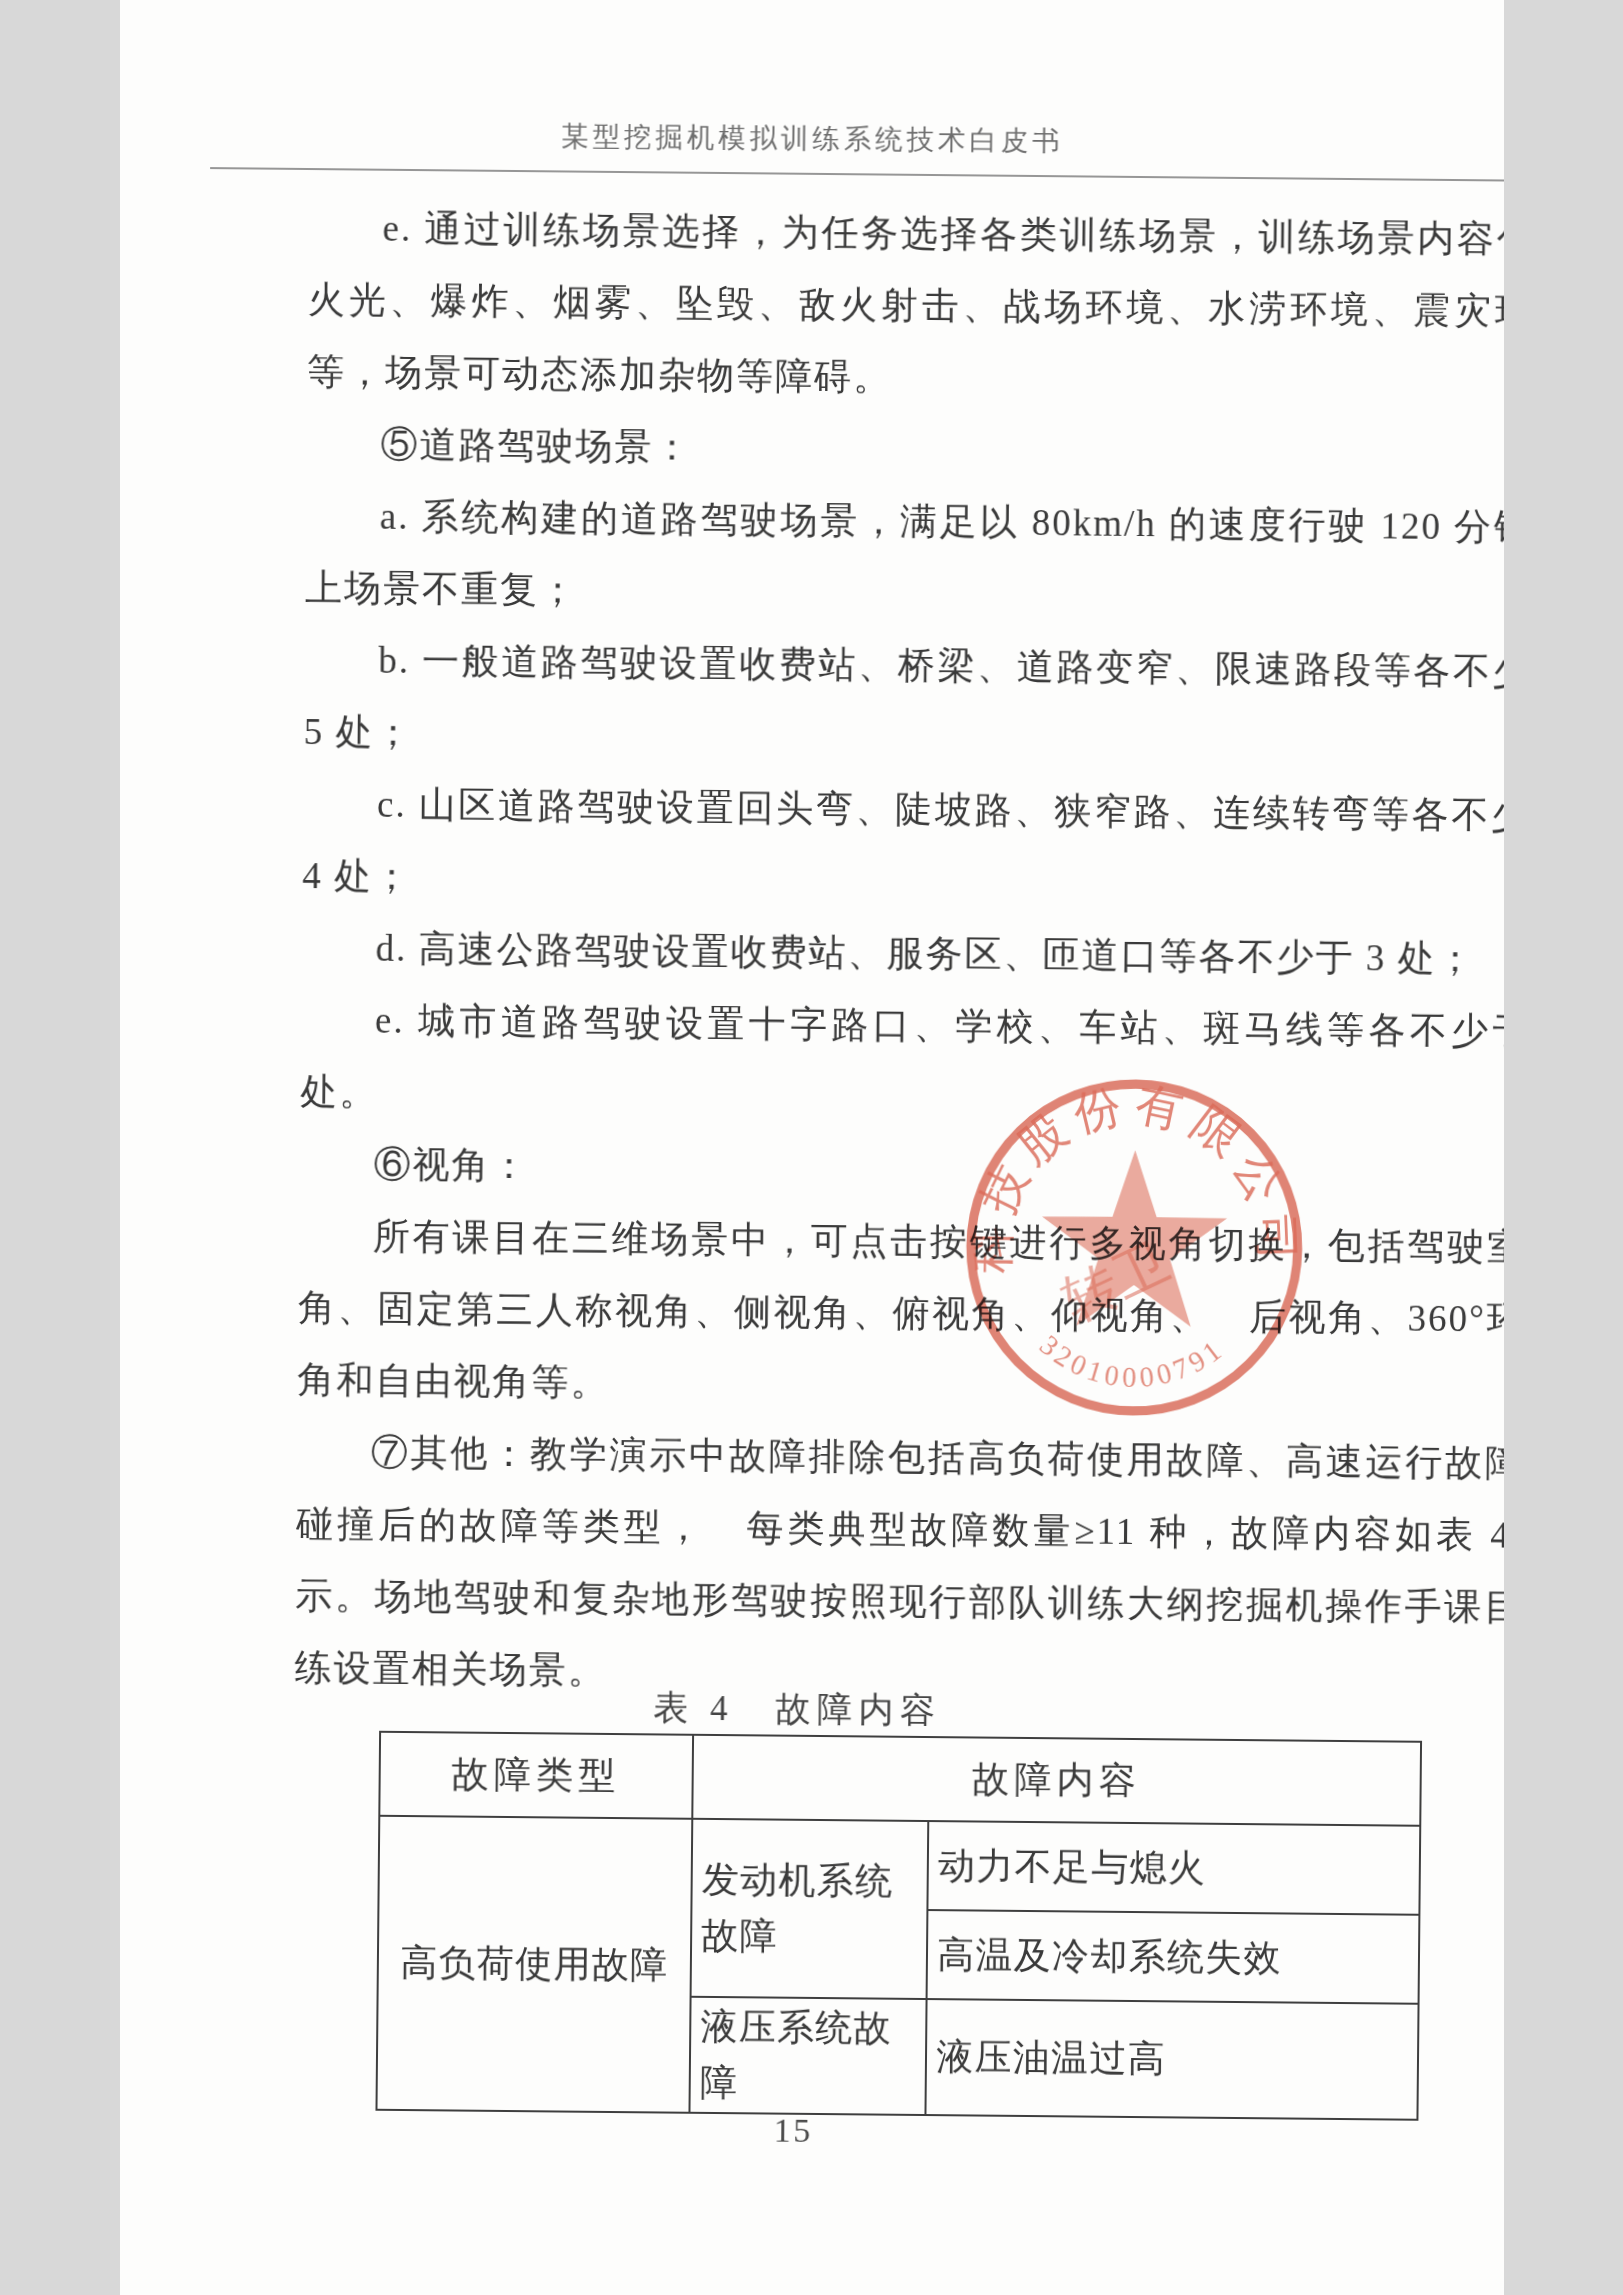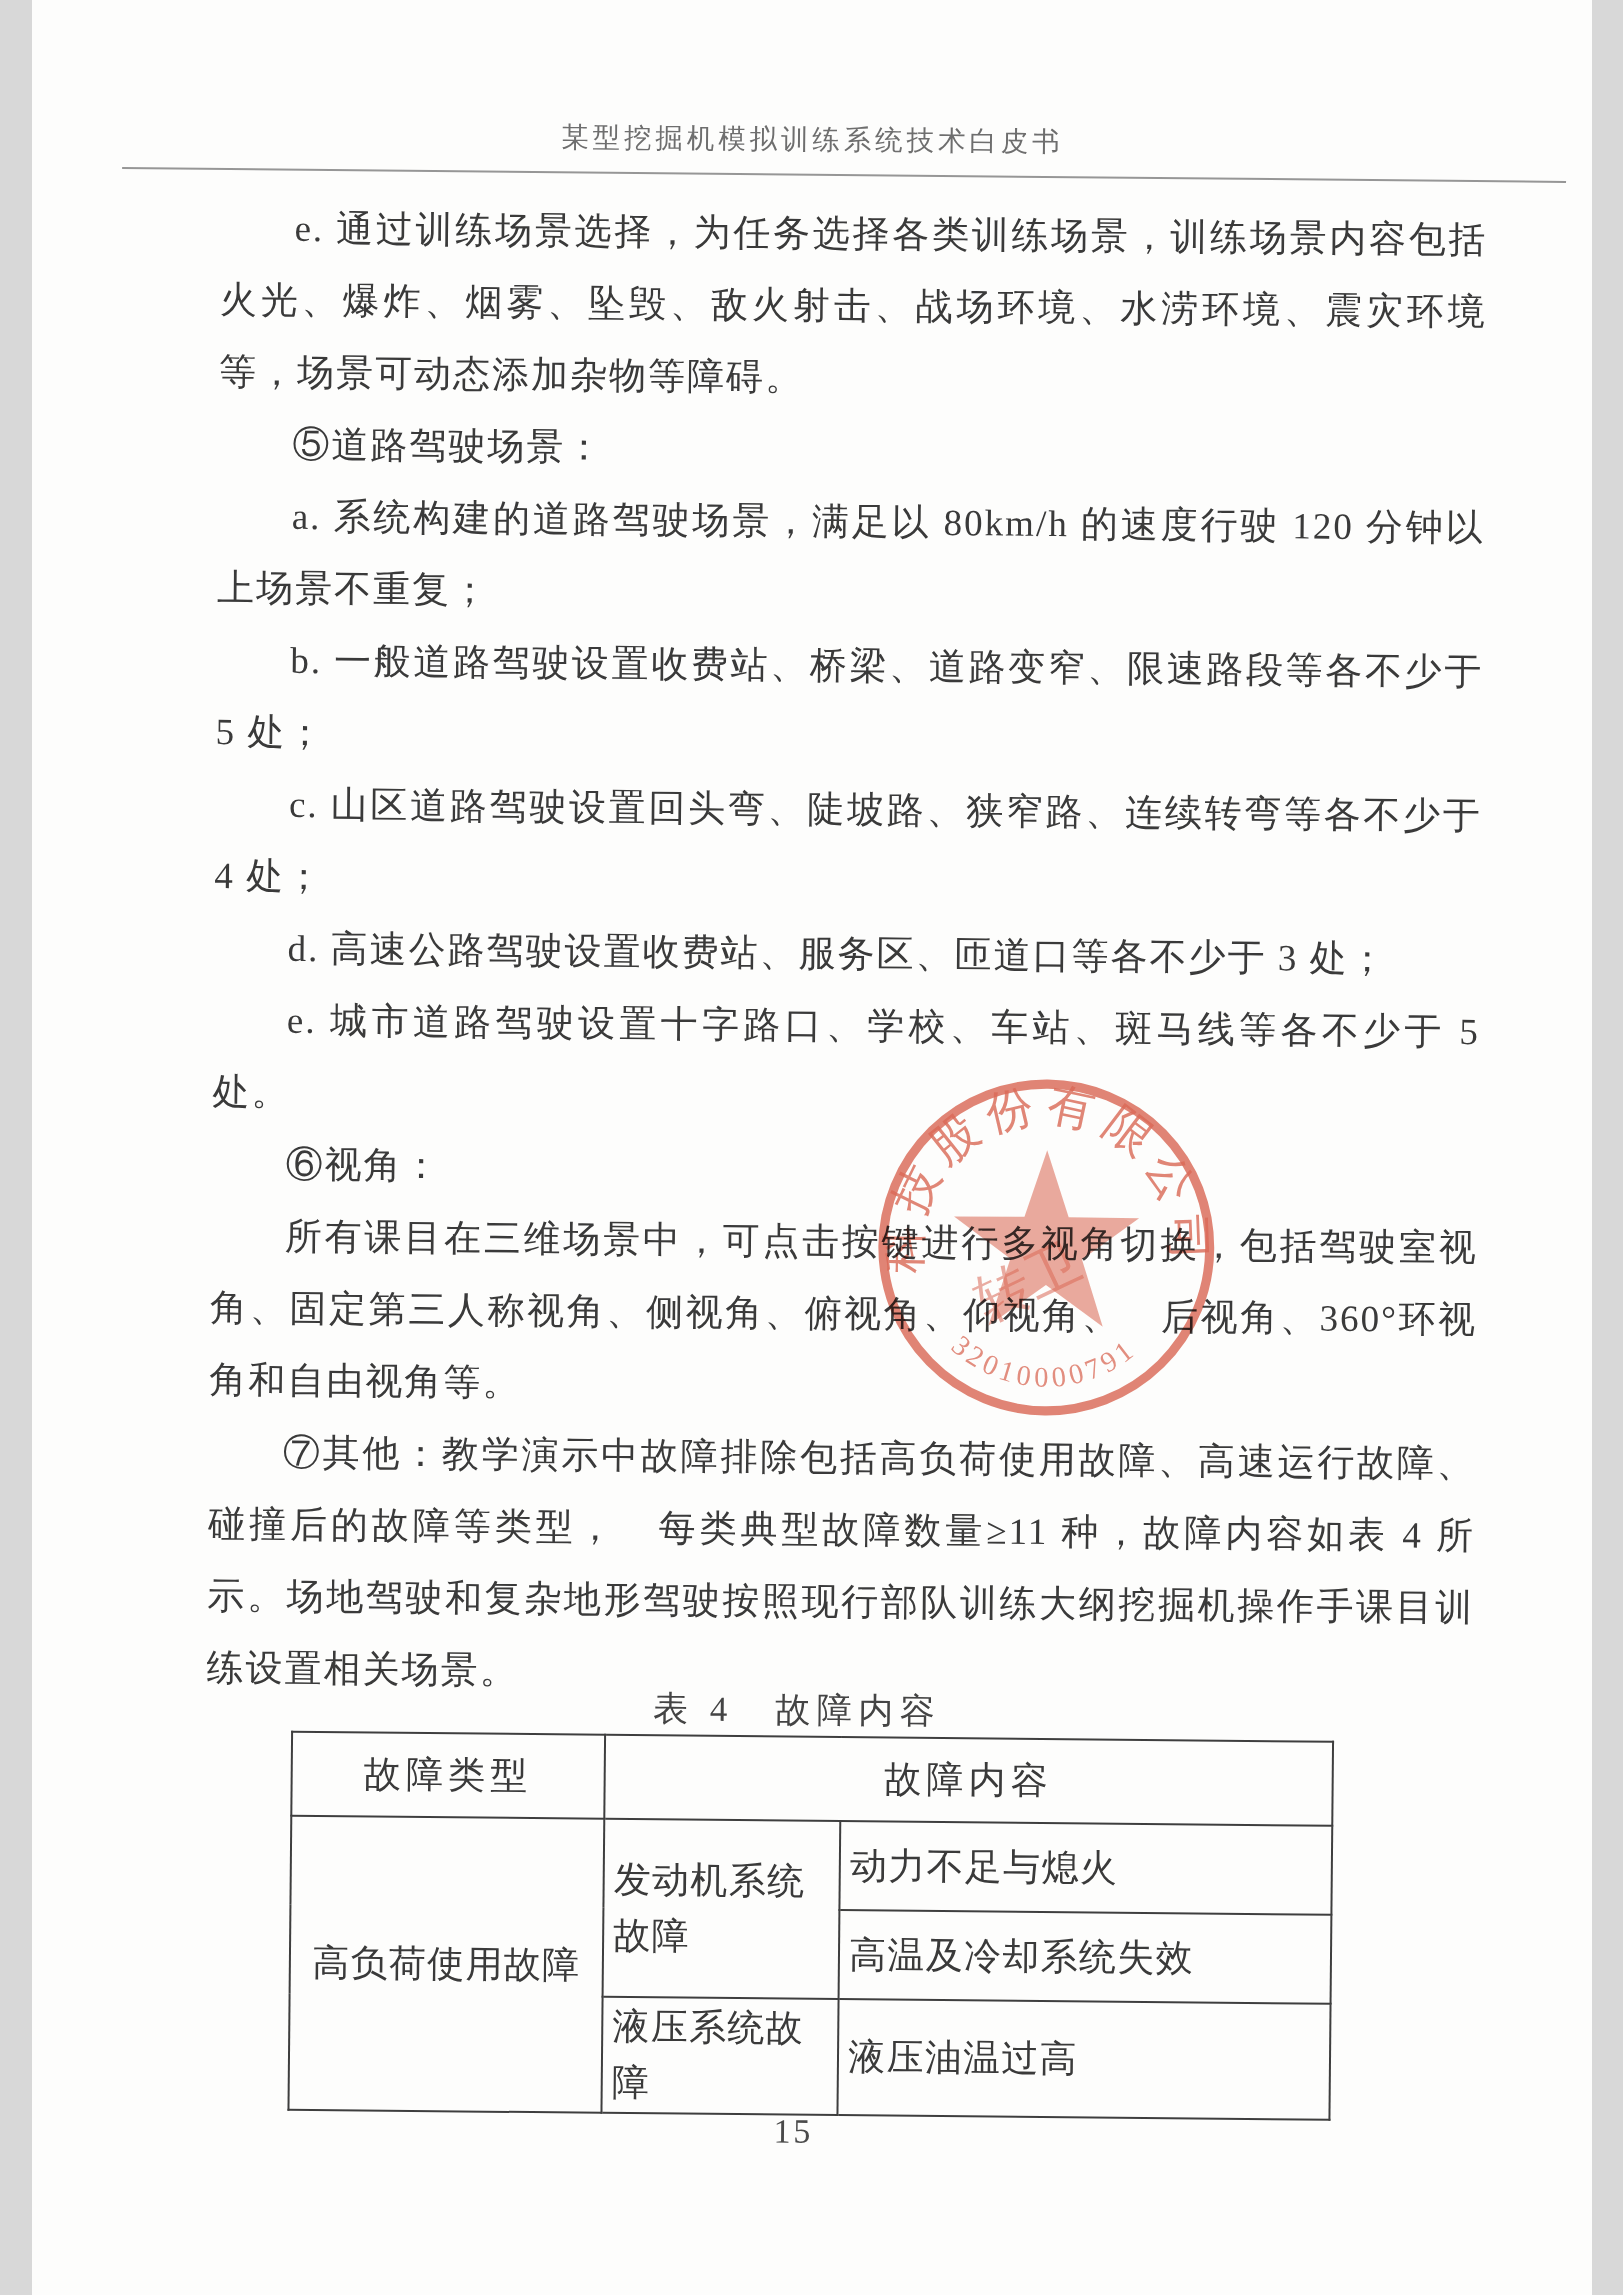--- a/index.html
+++ b/index.html
@@ -1,18 +1,18 @@
 <!DOCTYPE html>
 <html style="font-size:10.5px"><head>
 <meta charset="utf-8">
 <style>
   html,body { margin:0; padding:0; background:#d8d8d8; }
   .page {
     position:relative;
-    width:1560px; height:2295px;
+    width:1384px; height:2295px;
     margin:0 auto;
     background:#fdfdfc;
     overflow:hidden;
     font-family:"Liberation Serif","DejaVu Serif",serif;
     color:#3d3d3d;
   }
   
   .scan {
     position:absolute; inset:0;
     transform:rotate(0.55deg);

